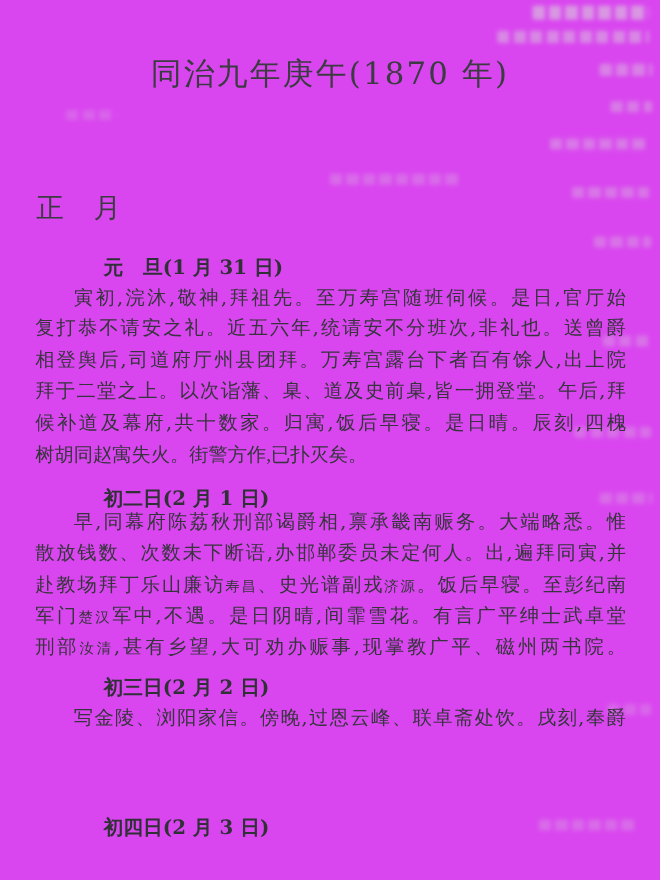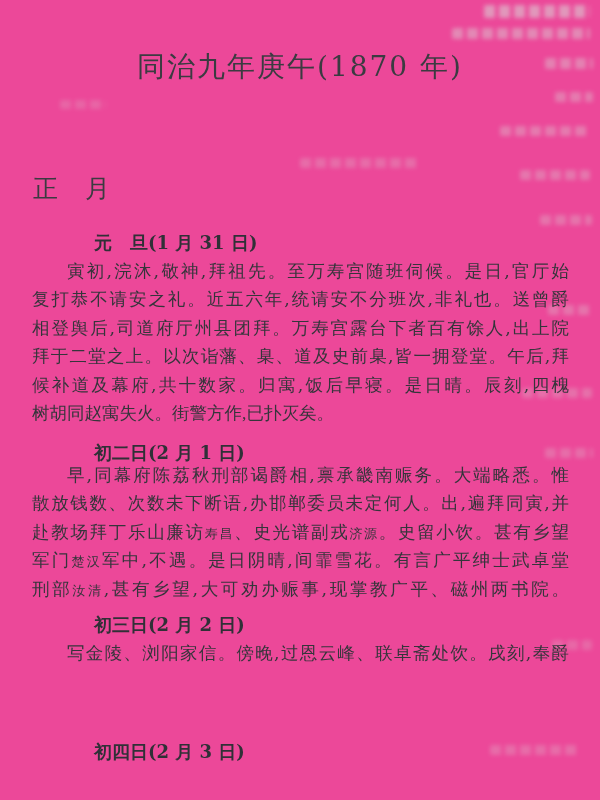--- a/index.html
+++ b/index.html
@@ -5,21 +5,21 @@
   html,body{margin:0;padding:0;}
   body{
     width:600px;height:800px;
     background:#ffffff;
     position:relative;
     overflow:hidden;
     font-family:"DejaVu Serif","Liberation Serif",serif;
     color:#35353b;
     -webkit-font-smoothing:antialiased;
   }
-  .page{position:absolute;inset:0;background:#ec4899;}
+  .page{position:absolute;inset:0;background:#d946ef;}
   
   .smudge{
     position:absolute;
     background:repeating-linear-gradient(90deg,#d9d9d8 0 11px,rgba(255,255,255,0) 11px 15px);
     filter:blur(2px);
     border-radius:2px;
   }
   .title{
     position:absolute;top:48px;left:0;width:600px;
     text-align:center;
@@ -78,21 +78,21 @@
     <div class="line"><span>相登舆后,司道府厅州县团拜。万寿宫露台下者百有馀人,出上院</span></div>
     <div class="line"><span>拜于二堂之上。以次诣藩、臬、道及史前臬,皆一拥登堂。午后,拜</span></div>
     <div class="line"><span>候补道及幕府,共十数家。归寓,饭后早寝。是日晴。辰刻,四槐</span></div>
     <div class="line short"><span>树胡同赵寓失火。街警方作,已扑灭矣。</span></div>
   </div>
 
   <div class="entry-heading" style="top:441px;">初二日(2 月 1 日)</div>
   <div class="lines" style="top:461px;">
     <div class="line indent"><span>早,同幕府陈荔秋刑部谒爵相,禀承畿南赈务。大端略悉。惟</span></div>
     <div class="line"><span>散放钱数、次数未下断语,办邯郸委员未定何人。出,遍拜同寅,并</span></div>
-    <div class="line"><span>赴教场拜丁乐山廉访</span><span class="gloss">寿昌</span><span>、史光谱副戎</span><span class="gloss">济源</span><span>。史留小饮。甚有乡望</span></div>
+    <div class="line"><span>赴教场拜丁乐山廉访</span><span class="gloss">寿昌</span><span>、史光谱副戎</span><span class="gloss">济源</span><span>。饭后早寝。至彭纪南</span></div>
     <div class="line"><span>军门</span><span class="gloss">楚汉</span><span>军中,不遇。是日阴晴,间霏雪花。有言广平绅士武卓堂</span></div>
     <div class="line"><span>刑部</span><span class="gloss">汝清</span><span>,甚有乡望,大可劝办赈事,现掌教广平、磁州两书院。</span></div>
   </div>
 
   <div class="entry-heading" style="top:613px;">初三日(2 月 2 日)</div>
   <div class="lines" style="top:639px;">
     <div class="line indent"><span>写金陵、浏阳家信。傍晚,过恩云峰、联卓斋处饮。戌刻,奉爵</span></div>
   </div>
 
   <div class="entry-heading" style="top:700px;margin-top:40px;">初四日(2 月 3 日)</div>

